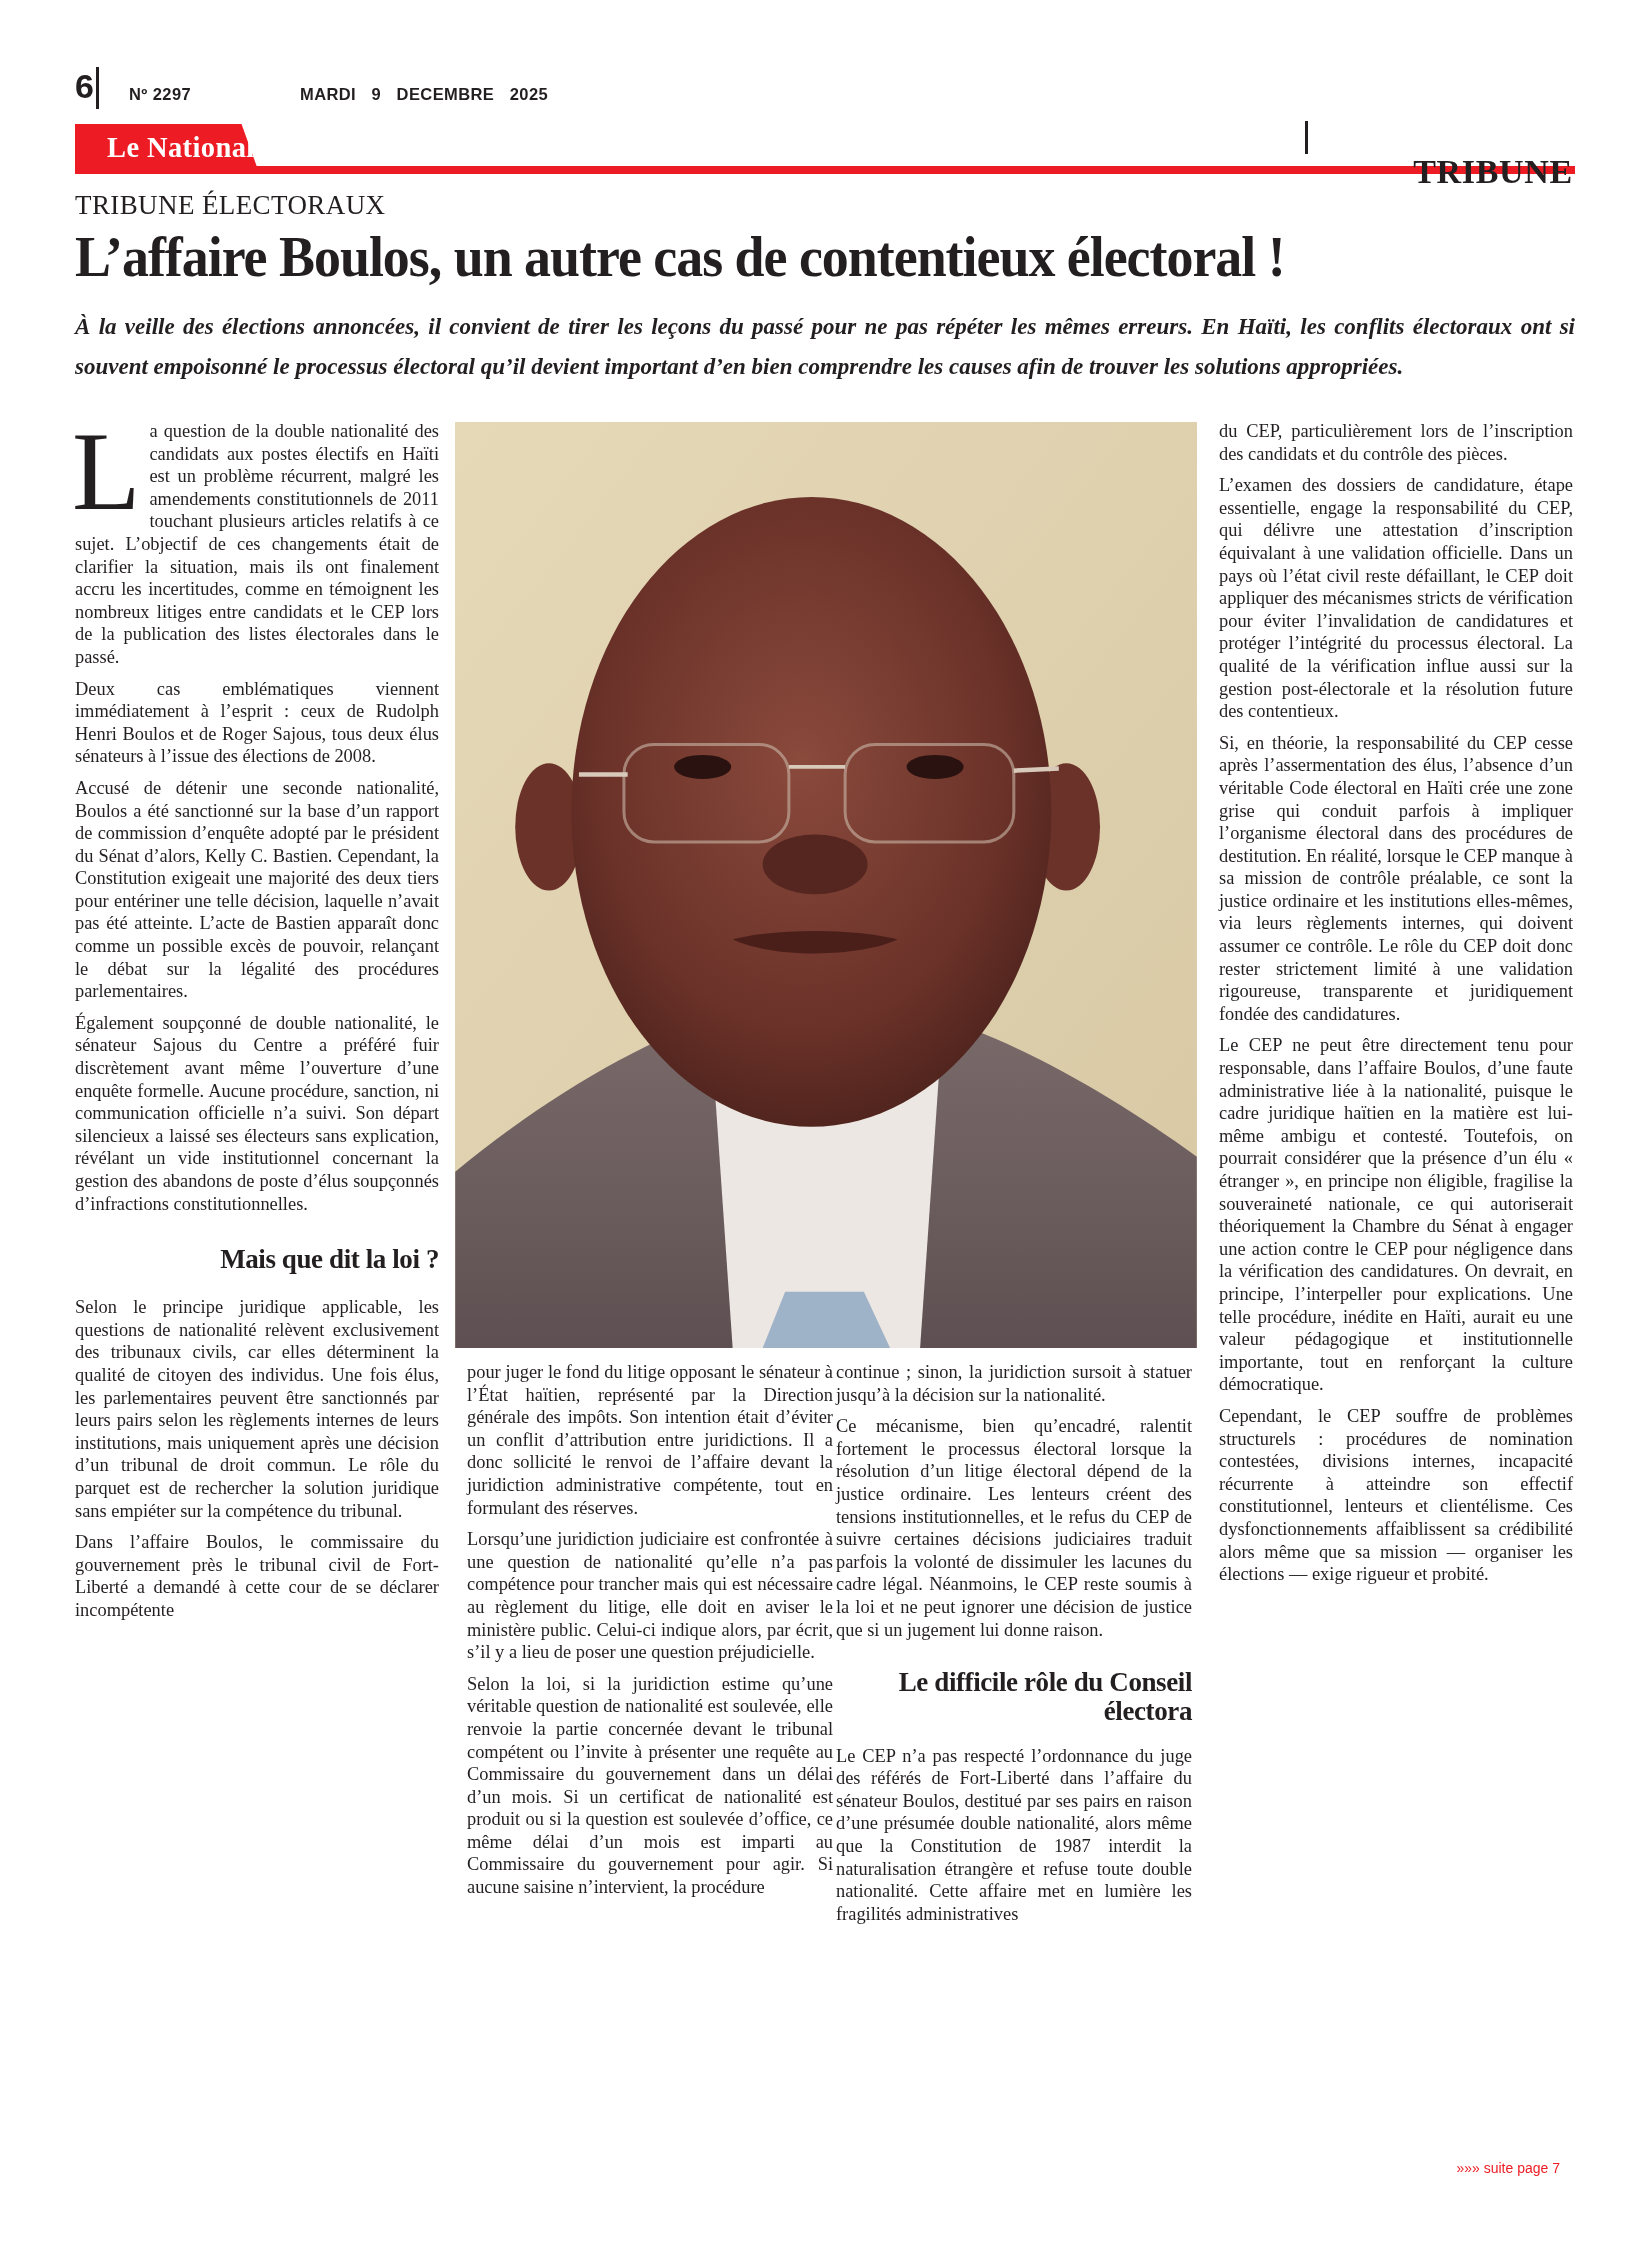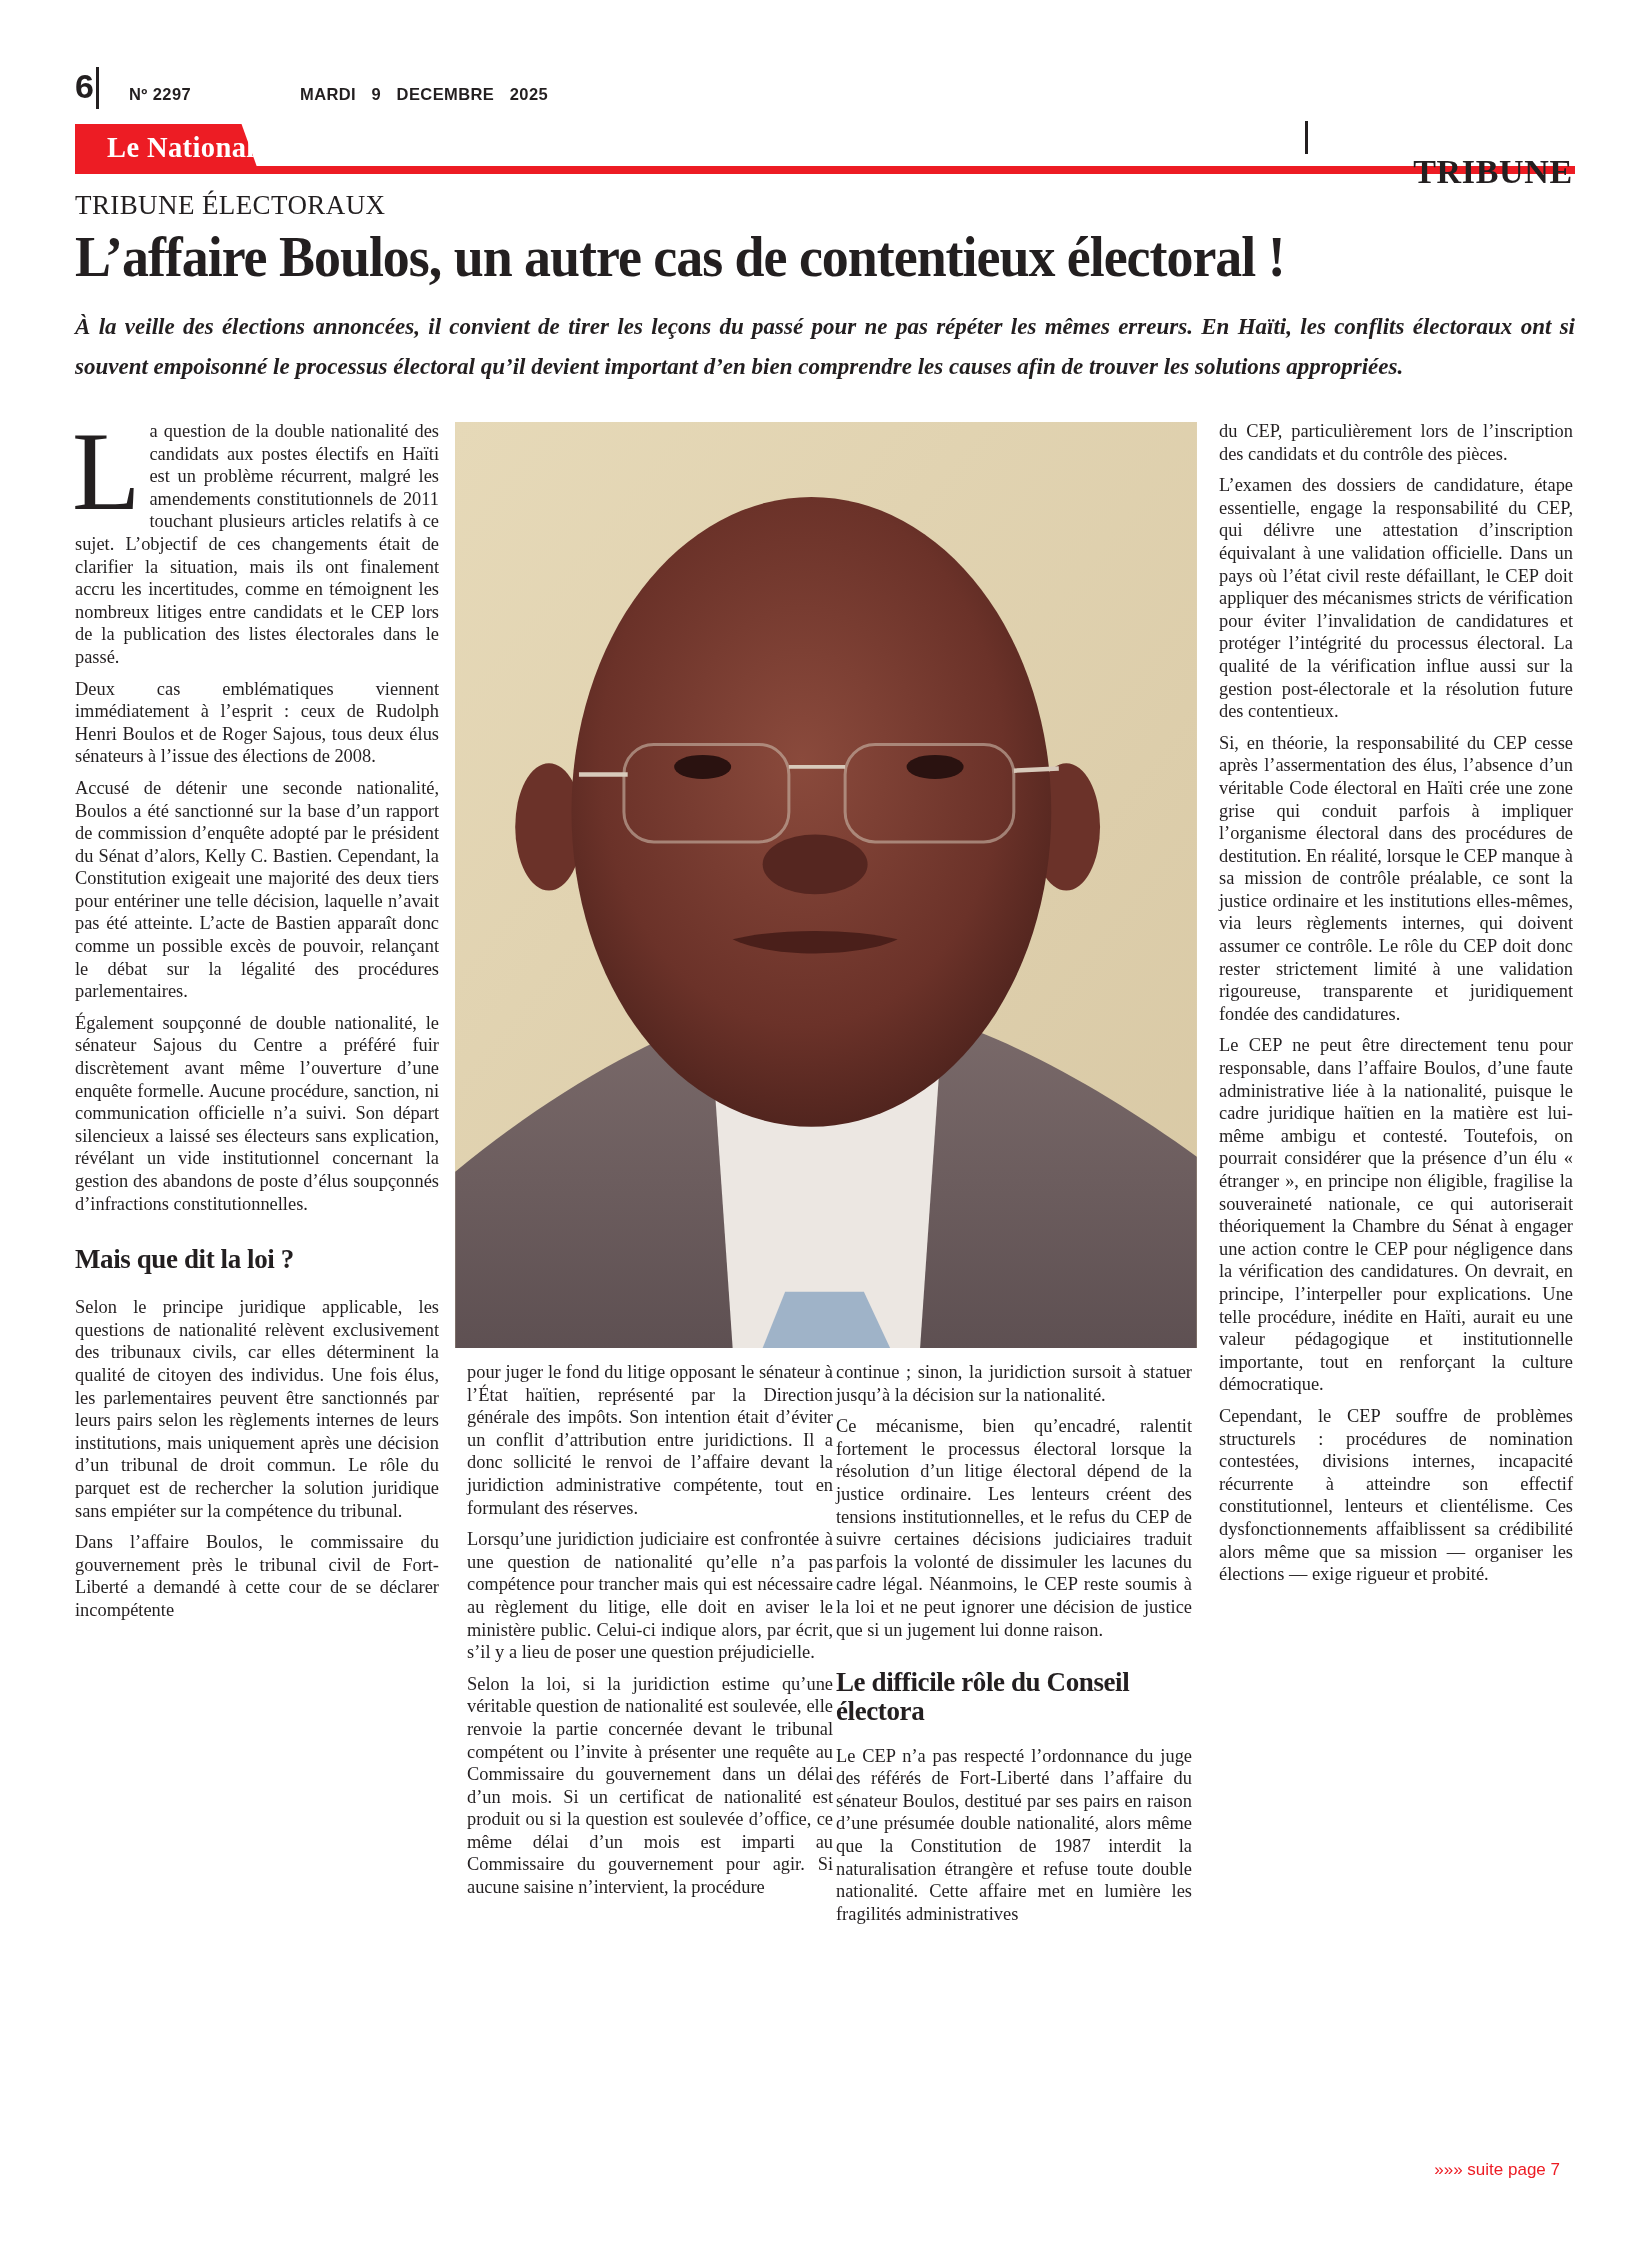--- a/index.html
+++ b/index.html
@@ -25,26 +25,26 @@
   #standfirst { left:75px; top:307px; width:1500px; font-size:23px; font-weight:bold; font-style:italic; line-height:40px; text-align:justify; }
 
   
   .col { position:absolute; font-size:18.4px; line-height:22.6px; text-align:justify; hyphens:none; }
   .col p { margin:0 0 9px 0; }
   #col1 { left:75px; top:420px; width:364px; }
   #col2 { left:467px; top:1361px; width:366px; }
   #col3 { left:836px; top:1361px; width:356px; }
   #col4 { left:1219px; top:420px; width:354px; }
   .dropcap { float:left; font-size:112px; line-height:90px; margin:6px 9px 0 -3px; font-weight:normal; }
-  .subhead { font-size:27px; font-weight:bold; line-height:28.5px; margin:30px 0 22.5px 0; text-align:left; letter-spacing:-0.4px; }
+  .subhead { font-size:27px; font-weight:bold; line-height:28.5px; margin:30px 0 22.5px 0; text-align:right; letter-spacing:-0.4px; }
   #subhead-2 { margin:27px 0 19.5px 0; }
 
   
   #photo { left:455px; top:422px; width:742px; height:926px; overflow:hidden; background:#e3d6b4; }
-  #continued { right:90px; top:2160px; font-size:17px; color:#ed1c24; }
+  #continued { right:90px; top:2160px; font-size:14px; color:#ed1c24; }
 </style>
 </head>
 <body>
 
 <div class="abs sans" id="page-num">6</div>
 <div class="abs" id="page-sep"></div>
 <div class="abs sans" id="issue">Nº 2297</div>
 <div class="abs sans" id="date">MARDI 9 DECEMBRE 2025</div>
 
 <svg class="abs" id="brand-tab" viewBox="0 0 320 67" preserveAspectRatio="none">

